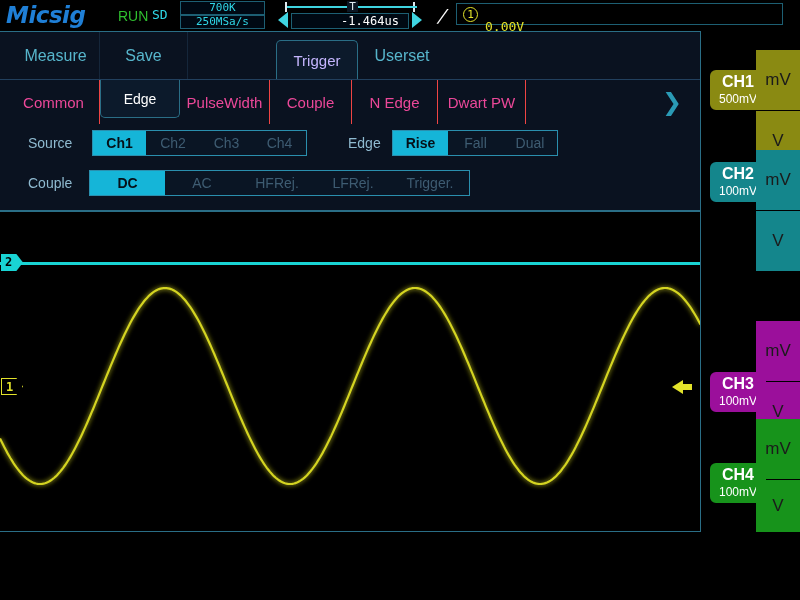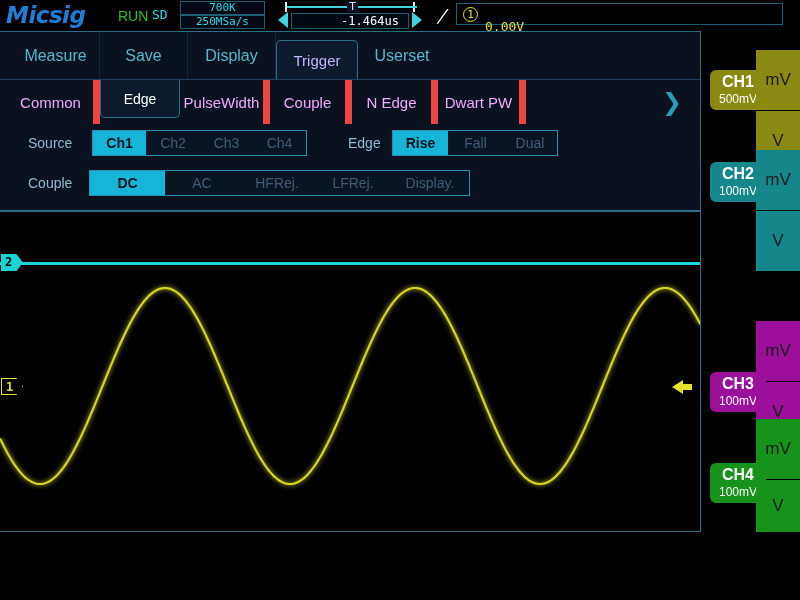--- a/index.html
+++ b/index.html
@@ -118,22 +118,22 @@
     border: 1px solid #2a6e86; border-bottom: none; border-radius: 5px 5px 0 0;
     top: 8px; height: 40px;
   }
   .subrow {
     position: absolute; left: 0; top: 47px; width: 700px; height: 44px;
     border-top: 1px solid #22405e;
   }
   .subtab {
     position: absolute; top: 0; height: 44px;
     display: flex; align-items: center; justify-content: center;
-    font-size: 15px; color: #f0abfc;
-    border-right: 7px solid #ef4444;
+    font-size: 15px; color: #ec4899;
+    border-right: 1px solid #ef4444;
   }
   .subtab.active {
     background: #0c1a2b; color: #ffffff; font-size: 14px;
     border: 1px solid #2a6e86; border-top: none; border-radius: 0 0 5px 5px;
     height: 38px; top: 0;
   }
   .subtab-more {
     position: absolute; right: 8px; top: 0; width: 40px; height: 44px;
     display: flex; align-items: center; justify-content: center;
     font-size: 24px; color: #2a9ab5; font-family: "DejaVu Sans", sans-serif;
@@ -239,23 +239,20 @@
   </div>
 
   <div class="menu-panel">
 
     <div class="tabrow">
       <div class="tab" style="left:8px;width:88px;">
         <span>Measure</span>
         </div>
       <div class="tab" style="left:96px;width:88px;">
         <span>Save</span>
-        </div>
-      <div class="tab" style="left:184px;width:88px;">
-        <span>Display</span>
         </div>
       <div class="tab active" style="left:272px;width:82px;">
         <span>Trigger</span>
         </div>
       <div class="tab" style="left:354px;width:88px;border-right:none;">
         <span>Userset</span>
         </div>
     </div>
 
     <div class="subrow">
@@ -296,21 +293,21 @@
       </div>
     </div>
 
     <div class="optrow" style="top:134px;">
       <div class="optlabel" style="left:28px;">Couple</div>
       <div class="seg" style="left:89px;width:381px;">
         <div class="opt sel" style="width:75px;">DC</div>
         <div class="opt" style="width:74px;">AC</div>
         <div class="opt" style="width:76px;">HFRej.</div>
         <div class="opt" style="width:76px;">LFRej.</div>
-        <div class="opt" style="width:78px;">Display.</div>
+        <div class="opt" style="width:78px;">Trigger.</div>
       </div>
     </div>
   </div>
 
   <div class="wave">
     <div class="ch2-trace"></div>
     <div class="marker ch2">2</div>
     <div class="marker ch1">1</div>
 
     <svg width="701" height="321" viewBox="0 0 701 321" style="position:absolute;left:0;top:0;">

